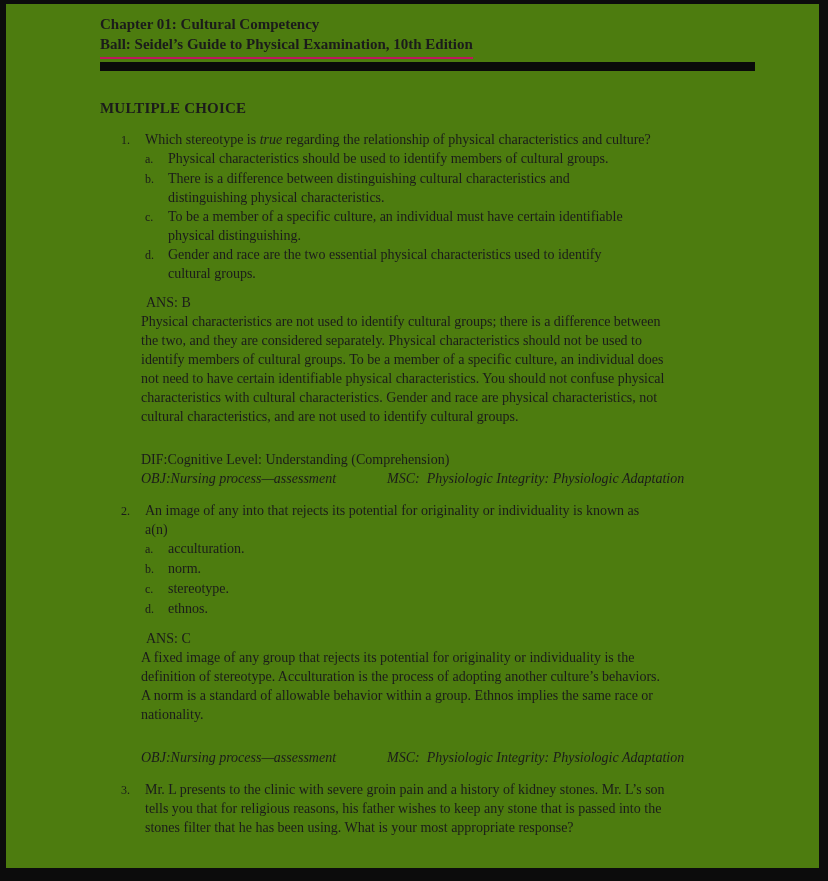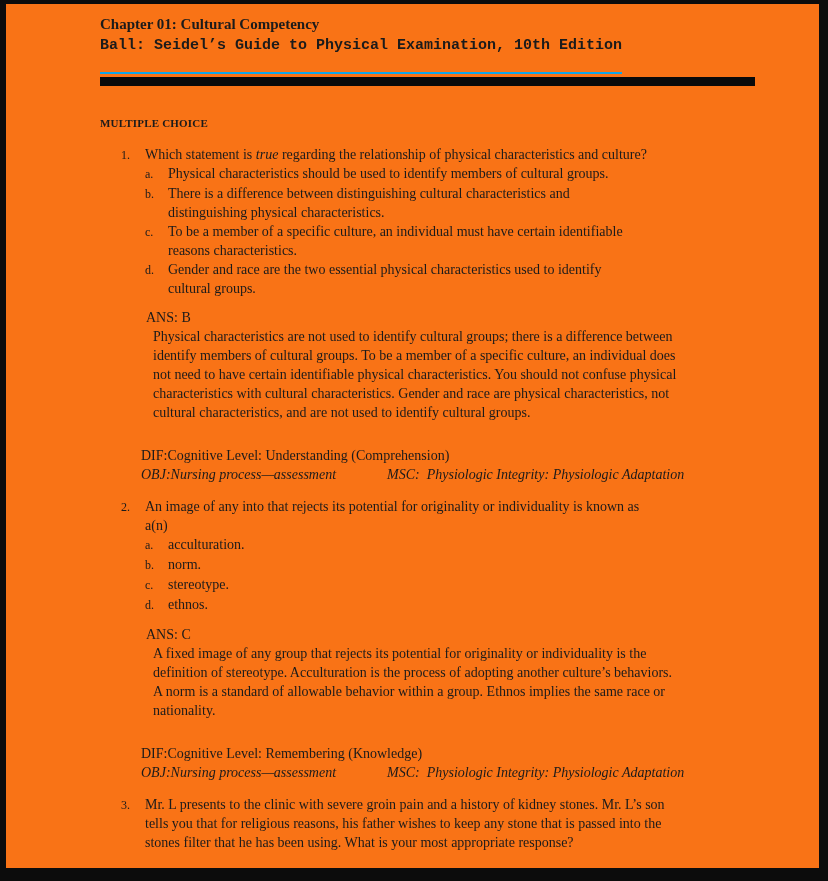--- a/index.html
+++ b/index.html
@@ -1,51 +1,51 @@
 <!DOCTYPE html>
 <html><head>
 <meta charset="utf-8">
 <style>
   html, body { margin: 0; padding: 0; background: #000; }
   .page {
     position: relative;
     width: 828px;
     height: 881px;
     box-sizing: border-box;
-    background: #f97316;
+    background: #4d7c0f;
     border-top: 4px solid #0c0c0c;
     border-left: 6px solid #0c0c0c;
     border-right: 9px solid #0c0c0c;
     border-bottom: 13px solid #0c0c0c;
     font-family: "Liberation Serif", "DejaVu Serif", serif;
     color: #1b1b1b;
     overflow: hidden;
   }
   .content { padding: 10px 0 0 94px; }
 
   .hdr-line { font-weight: bold; font-size: 15px; line-height: 20px; }
-  .hdr-underlined { display: inline-block; border-bottom: 2px solid #0ea5e9; padding-bottom: 17px; line-height: 18px; font-family: Liberation Mono, monospace; }
+  .hdr-underlined { display: inline-block; border-bottom: 2px solid #be185d; padding-bottom: 4px; line-height: 18px; }
   .hdr-rule { width: 655px; height: 9px; background: #0a0a0a; margin-top: 3px; }
 
-  .section-title { margin-top: 28px; font-weight: bold; font-size: 11px; line-height: 19px; letter-spacing: 0.2px; }
+  .section-title { margin-top: 28px; font-weight: bold; font-size: 15px; line-height: 19px; letter-spacing: 0.2px; }
 
   .question { display: flex; font-size: 14px; line-height: 19px; }
   .q-first { margin-top: 12px; }
   .q-follow { margin-top: 13px; }
   .q-num { width: 45px; padding-left: 21px; padding-top: 1px; box-sizing: border-box; flex-shrink: 0; font-size: 12px; }
   .q-body { width: 612px; }
   .q-text .line { width: 600px; }
 
   .opt { display: flex; }
   .opt-letter { width: 23px; flex-shrink: 0; font-size: 12px; padding-top: 1px; }
   .opt-text { width: 520px; }
 
   .answer-block { margin-top: 10px; margin-left: -4px; }
   .ans-label { padding-left: 5px; }
-  .feedback { width: 600px; margin-left: 12px; }
+  .feedback { width: 600px; }
 
   .meta { margin-top: 24px; margin-left: -4px; }
   .objmsc { display: flex; font-style: italic; }
   .obj-cell { width: 246px; flex-shrink: 0; }
   .msc-cell { white-space: pre-wrap; }
 
   .italic { font-style: italic; text-align: right; }
 </style>
 </head>
 <body>
@@ -58,53 +58,54 @@
       <div class="hdr-line"><span class="hdr-underlined">Ball: Seidel’s Guide to Physical Examination, 10th Edition</span></div>
       <div class="hdr-rule"></div>
     </div>
 
     <div class="section-title">MULTIPLE CHOICE</div>
 
     <div class="question q-first">
       <div class="q-num">1.</div>
       <div class="q-body">
         <div class="q-text">
-          <div class="line"><span>Which statement is </span><span class="italic">true</span><span> regarding the relationship of physical characteristics and culture?</span></div>
+          <div class="line"><span>Which stereotype is </span><span class="italic">true</span><span> regarding the relationship of physical characteristics and culture?</span></div>
         </div>
         <div class="options">
           <div class="opt">
             <div class="opt-letter">a.</div>
             <div class="opt-text">Physical characteristics should be used to identify members of cultural groups.</div>
           </div>
           <div class="opt">
             <div class="opt-letter">b.</div>
             <div class="opt-text">
               <div class="line">There is a difference between distinguishing cultural characteristics and</div>
               <div class="line">distinguishing physical characteristics.</div>
             </div>
           </div>
           <div class="opt">
             <div class="opt-letter">c.</div>
             <div class="opt-text">
               <div class="line">To be a member of a specific culture, an individual must have certain identifiable</div>
-              <div class="line">reasons characteristics.</div>
+              <div class="line">physical distinguishing.</div>
             </div>
           </div>
           <div class="opt">
             <div class="opt-letter">d.</div>
             <div class="opt-text">
               <div class="line">Gender and race are the two essential physical characteristics used to identify</div>
               <div class="line">cultural groups.</div>
             </div>
           </div>
         </div>
         <div class="answer-block">
           <div class="ans-label">ANS: B</div>
           <div class="feedback">
             <div class="line">Physical characteristics are not used to identify cultural groups; there is a difference between</div>
+            <div class="line">the two, and they are considered separately. Physical characteristics should not be used to</div>
             <div class="line">identify members of cultural groups. To be a member of a specific culture, an individual does</div>
             <div class="line">not need to have certain identifiable physical characteristics. You should not confuse physical</div>
             <div class="line">characteristics with cultural characteristics. Gender and race are physical characteristics, not</div>
             <div class="line">cultural characteristics, and are not used to identify cultural groups.</div>
           </div>
         </div>
         <div class="meta">
           <div class="dif">DIF:Cognitive Level: Understanding (Comprehension)</div>
           <div class="objmsc">
             <div class="obj-cell">OBJ:Nursing process—assessment</div>
@@ -142,21 +143,20 @@
         <div class="answer-block">
           <div class="ans-label">ANS: C</div>
           <div class="feedback">
             <div class="line">A fixed image of any group that rejects its potential for originality or individuality is the</div>
             <div class="line">definition of stereotype. Acculturation is the process of adopting another culture’s behaviors.</div>
             <div class="line">A norm is a standard of allowable behavior within a group. Ethnos implies the same race or</div>
             <div class="line">nationality.</div>
           </div>
         </div>
         <div class="meta">
-          <div class="dif">DIF:Cognitive Level: Remembering (Knowledge)</div>
           <div class="objmsc">
             <div class="obj-cell">OBJ:Nursing process—assessment</div>
             <div class="msc-cell">MSC:  Physiologic Integrity: Physiologic Adaptation</div>
           </div>
         </div>
       </div>
     </div>
 
     <div class="question q-follow">
       <div class="q-num">3.</div>

